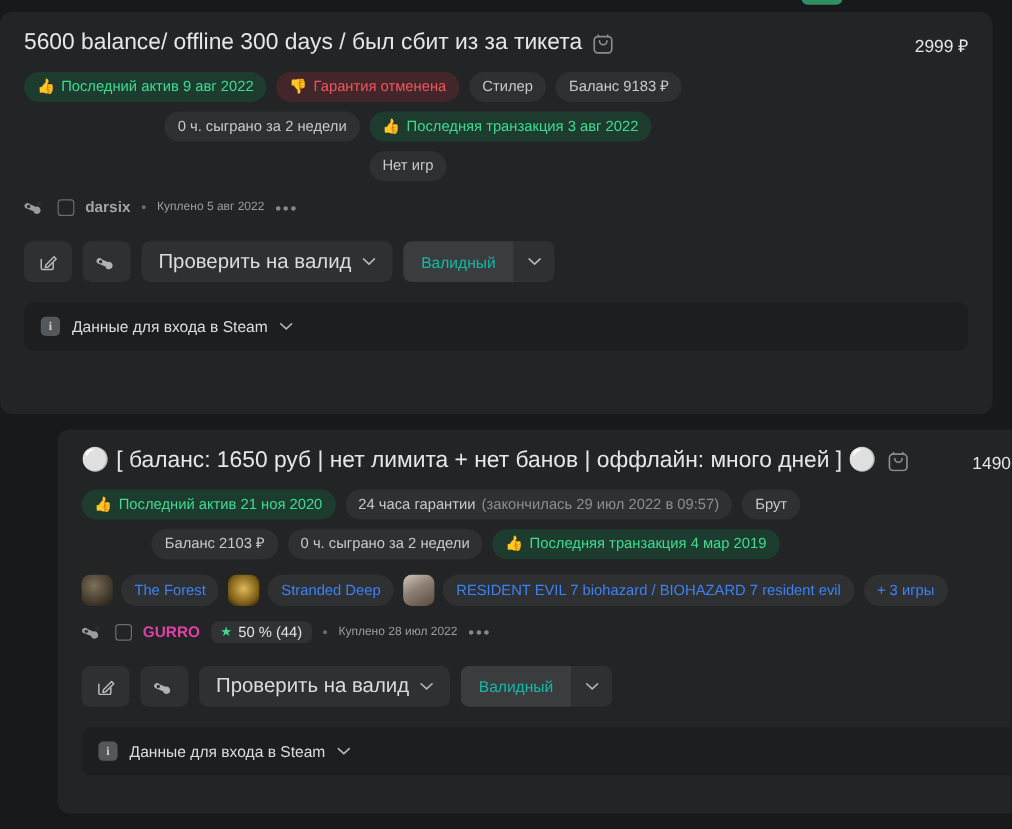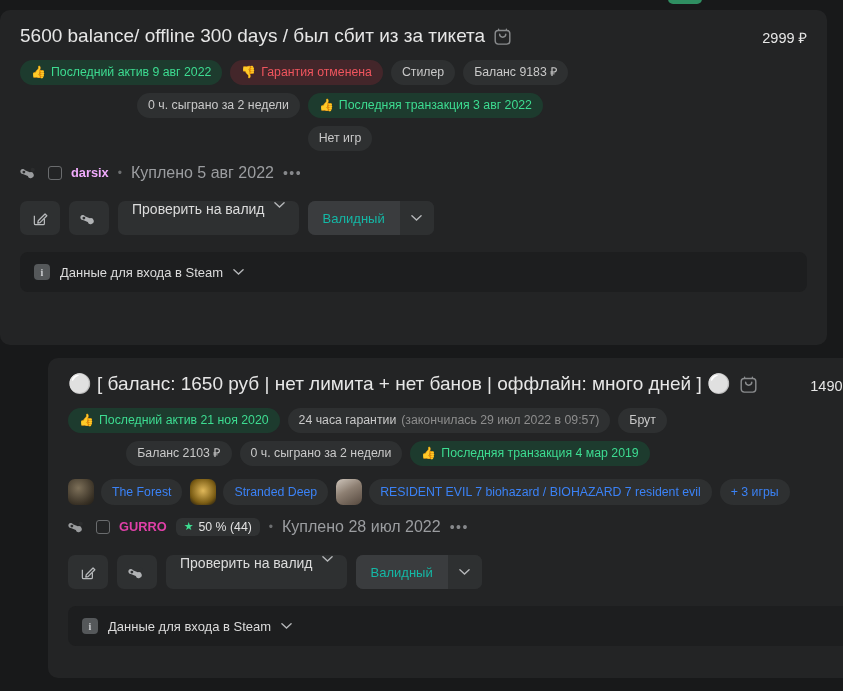--- a/index.html
+++ b/index.html
@@ -131,24 +131,24 @@
     margin-top: 12px;
   }
   .steam-ico { display: block; flex: 0 0 auto; }
   .checkbox {
     width: 14px; height: 14px;
     border: 1.6px solid #6a6c6e;
     border-radius: 3px;
     flex: 0 0 auto;
     background: transparent;
   }
-  .seller-name { font-size: 12.8px; color: #f0abfc; font-weight: 700; }
+  .seller-name { font-size: 12.8px; color: #a3a3a3; font-weight: 700; }
   .seller-name.pink { color: #e040a8; }
   .dot-sep { color: #6c6e70; font-size: 12px; }
-  .bought { font-size: 16px; color: #9b9da0; }
+  .bought { font-size: 10px; color: #9b9da0; }
   .ellipsis { color: #86888b; font-size: 14px; letter-spacing: 1.5px; }
   .rating-chip {
     display: inline-flex;
     align-items: center;
     gap: 5px;
     background: #303233;
     border-radius: 6px;
     padding: 2px 8px;
     font-size: 12.3px;
     color: #e2e2e2;
@@ -167,23 +167,23 @@
     background: #2e3031;
     border-radius: 7px;
     display: flex; align-items: center; justify-content: center;
     border: none;
   }
   .btn-wide {
     height: 34px;
     background: #2e3031;
     border-radius: 7px;
     color: #dcdcdc;
-    font-size: 14px;
+    font-size: 17px;
     display: inline-flex;
-    align-items: flex-start;
+    align-items: center;
     gap: 9px;
     padding: 0 14px;
     border: none;
     font-family: "Liberation Sans", sans-serif;
   }
   .split {
     display: inline-flex;
     height: 34px;
     border-radius: 7px;
     overflow: hidden;

